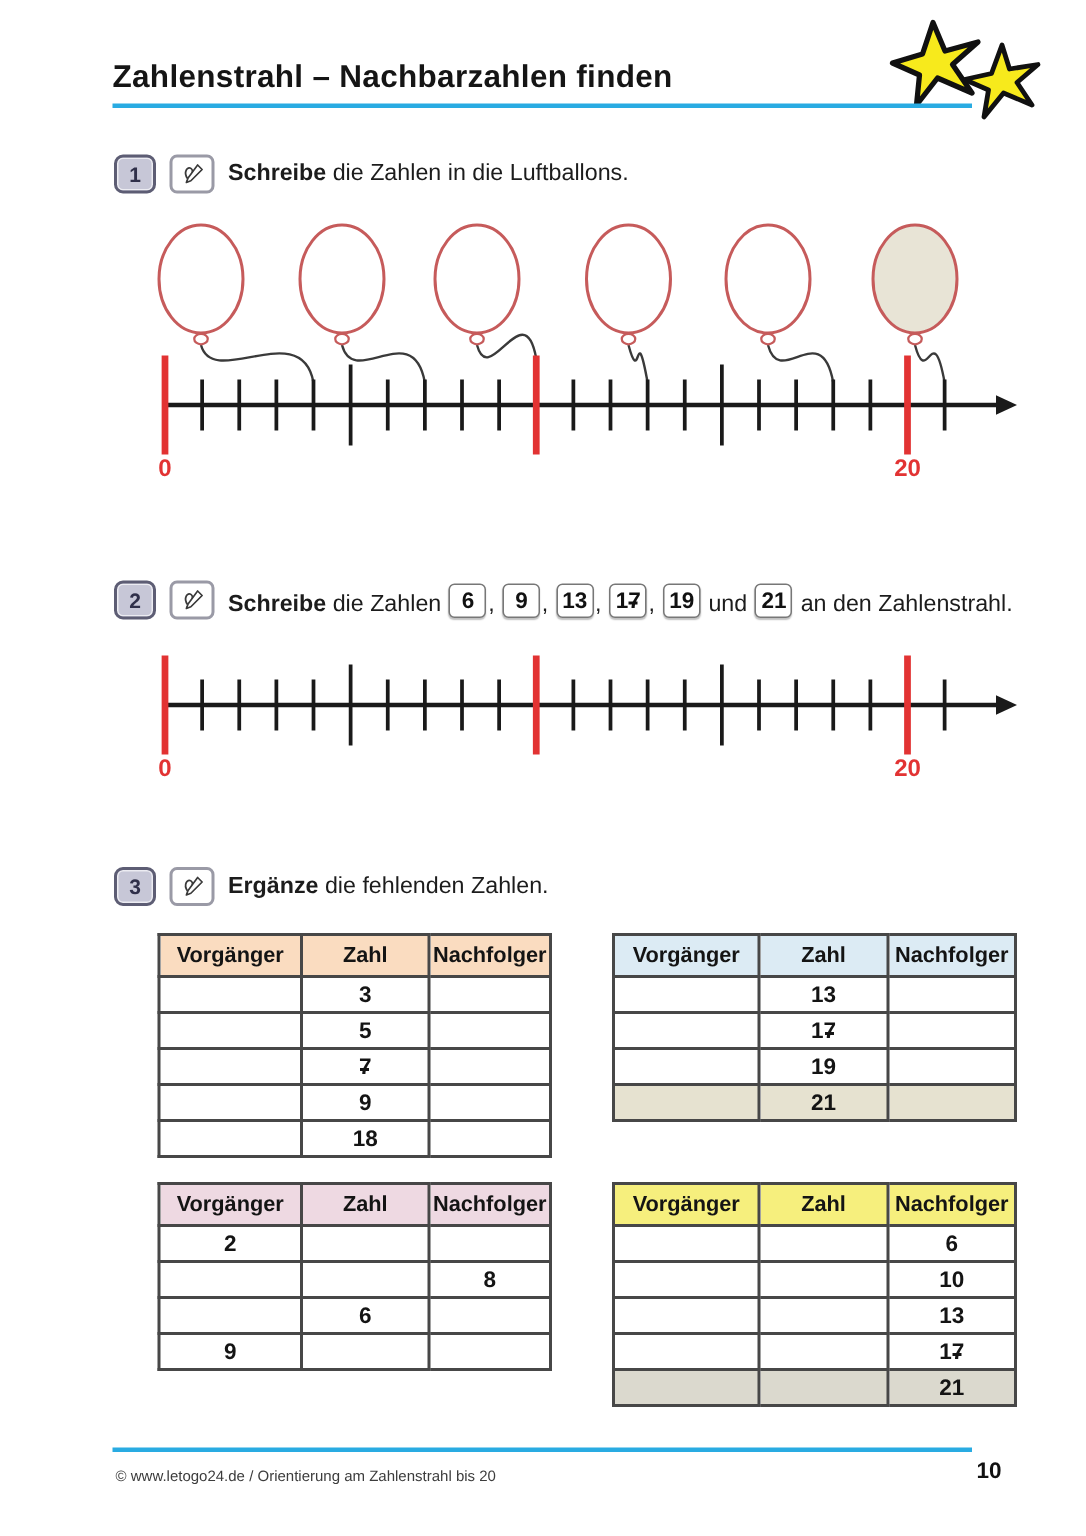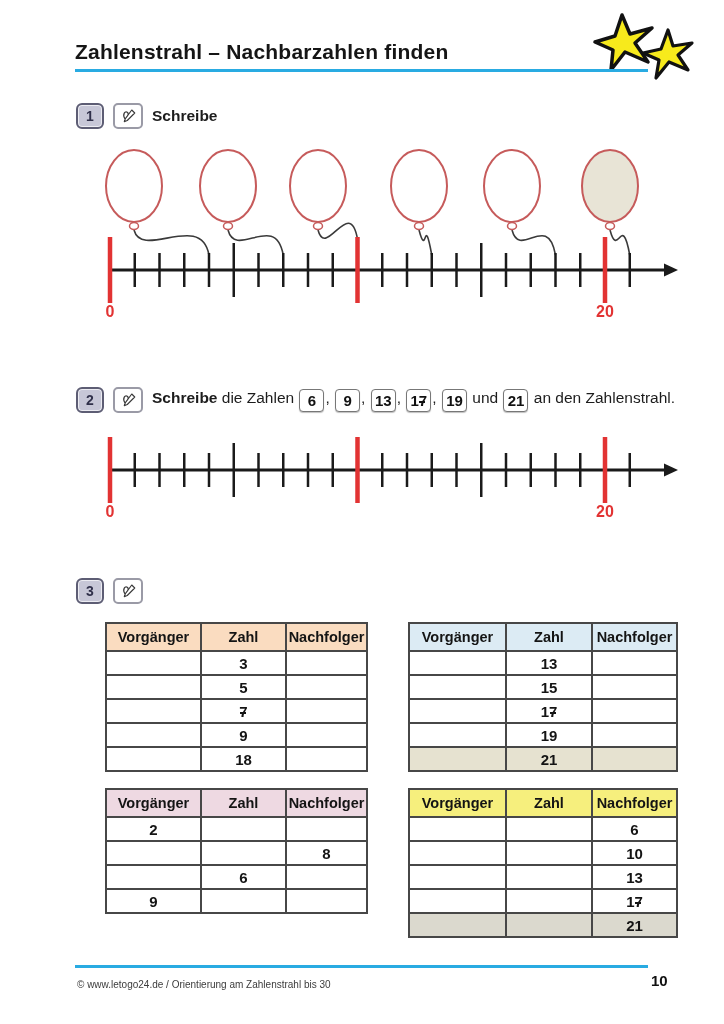--- a/index.html
+++ b/index.html
@@ -7,21 +7,21 @@
         font-family:"Liberation Sans",sans-serif;overflow:hidden;margin:0 auto}
   .title{position:absolute;left:75px;top:40px;font-size:21px;font-weight:bold;color:#151515;letter-spacing:.2px}
   .rule{position:absolute;height:3px;background:#29abe2}
   .stars{position:absolute;left:592px;top:12px}
   .task{position:absolute;display:flex;align-items:center;gap:9px}
   .badge{width:24px;height:22px;border:2px solid #5d5d74;border-radius:6px;background:#c7c7d7;
          display:flex;align-items:center;justify-content:center;font-weight:bold;font-size:14px;color:#30304a;
          box-shadow:inset 0 0 0 1px #ffffffaa}
   .pencilbox{width:26px;height:22px;border:2px solid #9a9aa6;border-radius:5px;background:#fff;
          display:flex;align-items:center;justify-content:center}
-  .instr{font-size:15.5px;color:#1c1c1c;display:flex;align-items:flex-start;white-space:pre}
+  .instr{font-size:15.5px;color:#1c1c1c;display:flex;align-items:flex-end;white-space:pre}
   .instr .bold{font-weight:bold}
   .numbox{display:inline-flex;justify-content:center;align-items:center;min-width:17px;height:21px;
          padding:0 3px;border:1.5px solid #777;border-radius:4px;background:#fff;font-weight:bold;
          font-size:15px;color:#111;margin:0 1px;box-shadow:0 1px 1px rgba(0,0,0,.25)}
   .d7{position:relative;display:inline-block}
   .d7::after{content:"";position:absolute;left:6%;right:22%;top:53%;height:2px;background:currentColor}
   table.wtable{position:absolute;border-collapse:collapse;table-layout:fixed}
   .wtable th,.wtable td{border:2px solid #474747;text-align:center;padding:0;
          font-weight:bold;color:#141414;overflow:hidden}
   .wtable th{height:26px;font-size:14.5px}
@@ -47,21 +47,21 @@
   <div class="task" style="left:76px;top:103px">
     <div class="badge">
       <span>1</span>
     </div>
     <div class="pencilbox">
       <svg width="18" height="16" viewBox="0 0 24 20">
         <path d="M8 14 C4 8 8 3 11 5 C14 7 12 13 7 17" fill="none" stroke="#3a3a3a" stroke-width="1.6"></path>
         <path d="M17 2 L21 6 L11 16 L7 17.5 L8.5 13.5 Z" fill="#fff" stroke="#3a3a3a" stroke-width="1.5" stroke-linejoin="round"></path>
       </svg>
     </div>
-    <div class="instr"><span class="bold">Schreibe</span></div>
+    <div class="instr"><span class="bold">Schreibe</span><span> die Zahlen in die Luftballons.</span></div>
   </div>
 
   <svg class="nl" style="top:138px" width="724" height="196" viewBox="0 0 724 196">
       <g>
         <path d="M 134 92 C 142 122, 201 73, 209 117" fill="none" stroke="#3a3a3a" stroke-width="1.6"></path>
         <ellipse cx="134" cy="48" rx="28" ry="36" fill="#ffffff" stroke="#c65b5b" stroke-width="2"></ellipse>
         <ellipse cx="134" cy="88" rx="4.5" ry="3.5" fill="#ffffff" stroke="#c65b5b" stroke-width="1.5"></ellipse>
       </g>
       <g>
         <path d="M 228 92 C 236 122, 275.25 73, 283.25 117" fill="none" stroke="#3a3a3a" stroke-width="1.6"></path>
@@ -161,20 +161,21 @@
   <div class="task" style="left:76px;top:578px">
     <div class="badge">
       <span>3</span>
     </div>
     <div class="pencilbox">
       <svg width="18" height="16" viewBox="0 0 24 20">
         <path d="M8 14 C4 8 8 3 11 5 C14 7 12 13 7 17" fill="none" stroke="#3a3a3a" stroke-width="1.6"></path>
         <path d="M17 2 L21 6 L11 16 L7 17.5 L8.5 13.5 Z" fill="#fff" stroke="#3a3a3a" stroke-width="1.5" stroke-linejoin="round"></path>
       </svg>
     </div>
+    <div class="instr"><span class="bold">Ergänze</span><span> die fehlenden Zahlen.</span></div>
   </div>
 
   <table class="wtable" style="left:105px;top:622px">
       <colgroup>
         <col style="width: 95px;">
         <col style="width: 85px;">
         <col style="width: 81px;">
       </colgroup>
       <thead>
         <tr>
@@ -225,25 +226,20 @@
         </tr>
       </thead>
       <tbody>
         <tr>
           <td></td>
           <td>13</td>
           <td></td>
         </tr>
         <tr>
           <td></td>
-          <td>15</td>
-          <td></td>
-        </tr>
-        <tr>
-          <td></td>
           <td>1<span class="d7">7</span></td>
           <td></td>
         </tr>
         <tr>
           <td></td>
           <td>19</td>
           <td></td>
         </tr>
         <tr>
           <td style="background: rgb(230, 226, 208);"></td>
@@ -324,16 +320,16 @@
         </tr>
         <tr>
           <td style="background: rgb(219, 217, 206);"></td>
           <td style="background: rgb(219, 217, 206);"></td>
           <td style="background: rgb(219, 217, 206);">21</td>
         </tr>
       </tbody>
     </table>
 
   <div class="rule" style="left:75px;top:965px;width:573px"></div>
-  <div class="footer-credit">© www.letogo24.de / Orientierung am Zahlenstrahl bis 30</div>
+  <div class="footer-credit">© www.letogo24.de / Orientierung am Zahlenstrahl bis 20</div>
   <div class="page-num">10</div>
 
 </div>
 
 </body></html>

